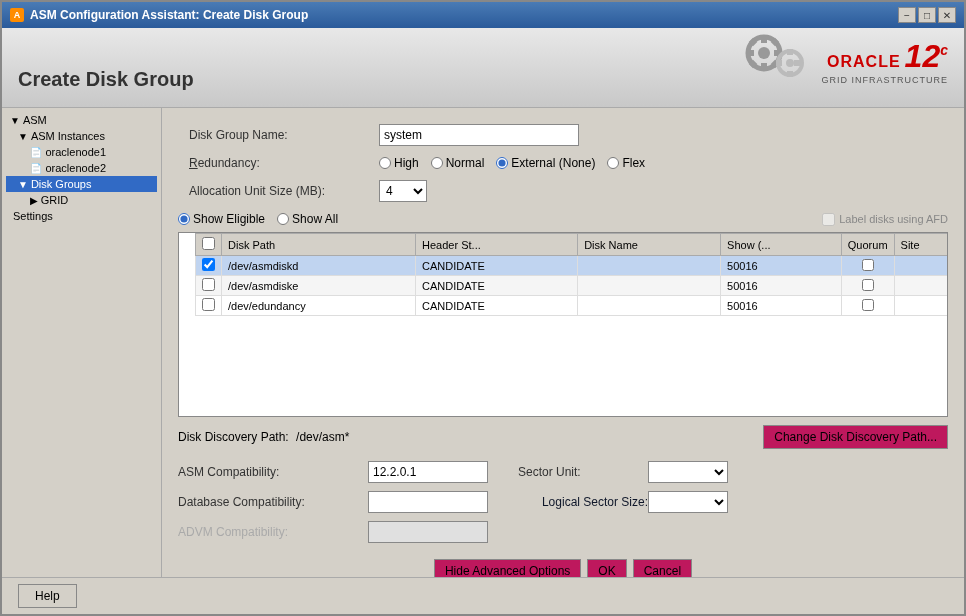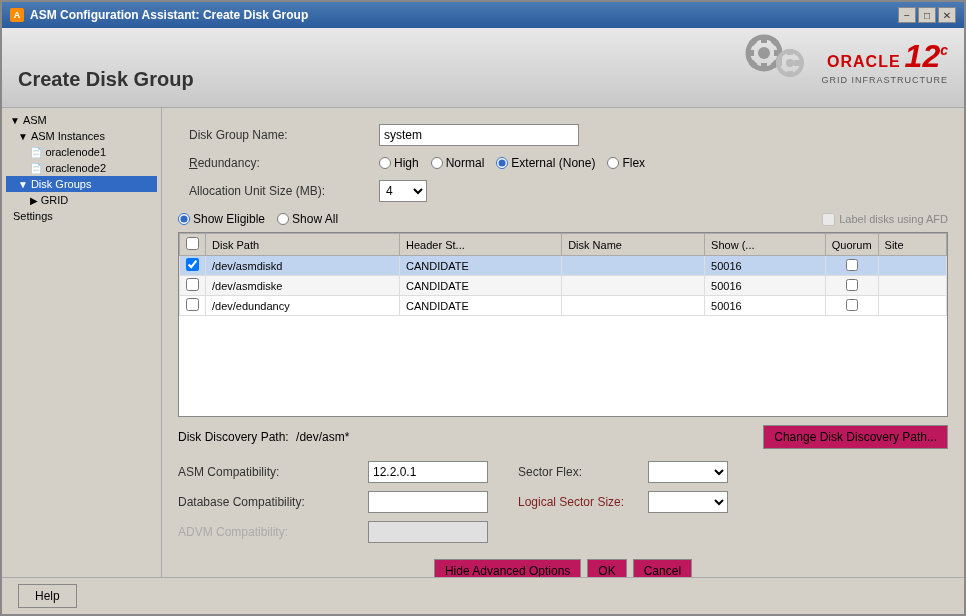--- a/index.html
+++ b/index.html
@@ -228,20 +228,21 @@
       border: 1px solid #888;
       background: white;
       height: 185px;
       overflow-y: auto;
     }
 
     .disk-table {
       width: 100%;
       border-collapse: collapse;
       font-size: 11px;
+      margin-left: 16px;
     }
 
     .disk-table th {
       background: #d4d0c8;
       border: 1px solid #aaa;
       padding: 3px 6px;
       text-align: left;
       font-weight: normal;
       font-size: 11px;
     }
@@ -538,30 +539,30 @@
           <span style="margin-left:4px;">/dev/asm*</span>
         </span>
         <button class="btn">Change Disk Discovery Path...</button>
       </div>
 
       <div>
 
         <div style="display:flex; align-items:center; margin-bottom:8px;">
           <div style="width:190px; font-size:12px; color:#333; flex-shrink:0;">ASM Compatibility:</div>
           <input type="text" class="compat-input" value="12.2.0.1" style="margin-right: 30px;">
-          <span style="font-size:12px; color:#333; width:130px;">Sector Flex:</span>
+          <span style="font-size:12px; color:#333; width:130px;">Sector Unit:</span>
           <select class="sector-select">
             <option></option>
           </select>
         </div>
 
         <div style="display:flex; align-items:center; margin-bottom:8px;">
           <div style="width:190px; font-size:12px; color:#333; flex-shrink:0;">Database Compatibility:</div>
           <input type="text" class="compat-input" value="" style="margin-right: 30px;">
-          <span style="font-size:12px; color:#7f1d1d; width:130px;">Logical Sector Size:</span>
+          <span style="font-size:12px; color:#0f172a; width:130px;text-align:right;">Logical Sector Size:</span>
           <select class="sector-select">
             <option></option>
           </select>
         </div>
 
         <div style="display:flex; align-items:center; margin-bottom:8px;">
           <div style="width:190px; font-size:12px; color:#aaa; flex-shrink:0;">ADVM Compatibility:</div>
           <input type="text" class="compat-input disabled" value="" disabled="" style="">
         </div>
       </div>

